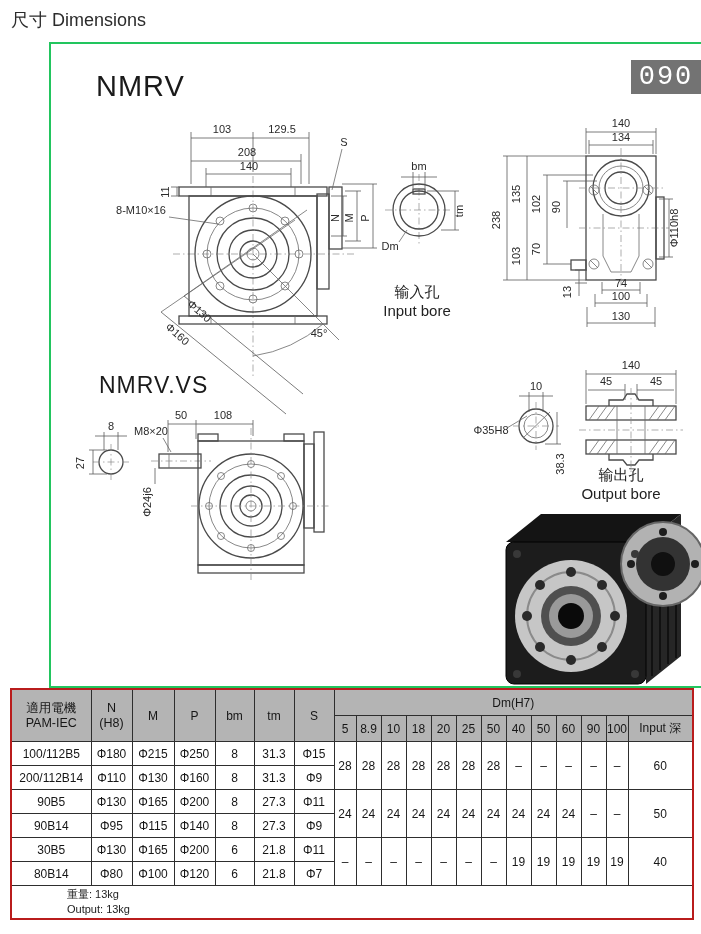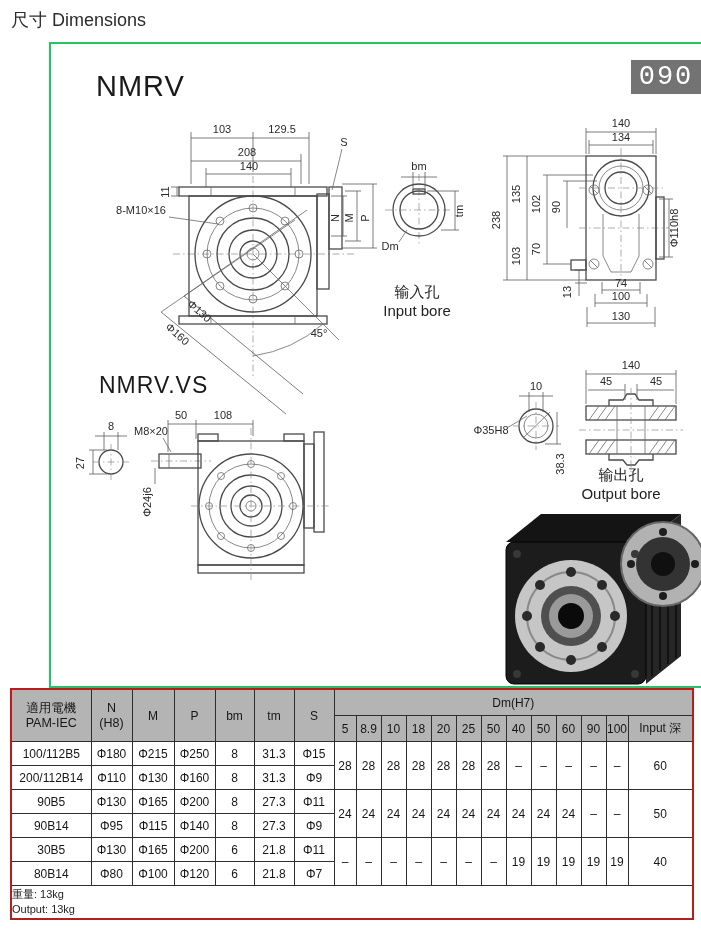--- a/index.html
+++ b/index.html
@@ -24,21 +24,21 @@
   
   .spec{position:absolute;left:10px;top:688px;width:682px;border-collapse:collapse;table-layout:fixed;
         font-size:12px;color:#161616;}
   .spec th,.spec td{border:1px solid #2e2e2e;text-align:center;padding:0;overflow:hidden;}
   .spec th{background:#b4b4b4;font-weight:normal;}
   .spec .hrow1 th{height:25px;}
   .spec .hrow2 th{height:25px;font-size:12px;}
   .spec td{height:23px;background:#fff;font-size:12px;}
   .spec .two-line{line-height:1.15;font-size:12.5px;}
   .spec .foot td{height:32px;text-align:left;vertical-align:middle;}
-  .footnote{font-size:11px;line-height:1.35;color:#222;}
+  .footnote{padding-left:55px;font-size:11px;line-height:1.35;color:#222;}
   .outer{border:2px solid #b91c1c;}
 </style>
 </head>
 <body>
 
 <div class="sheet">
 
   <div class="heading">尺寸 Dimensions</div>
 
   <div class="frame">

